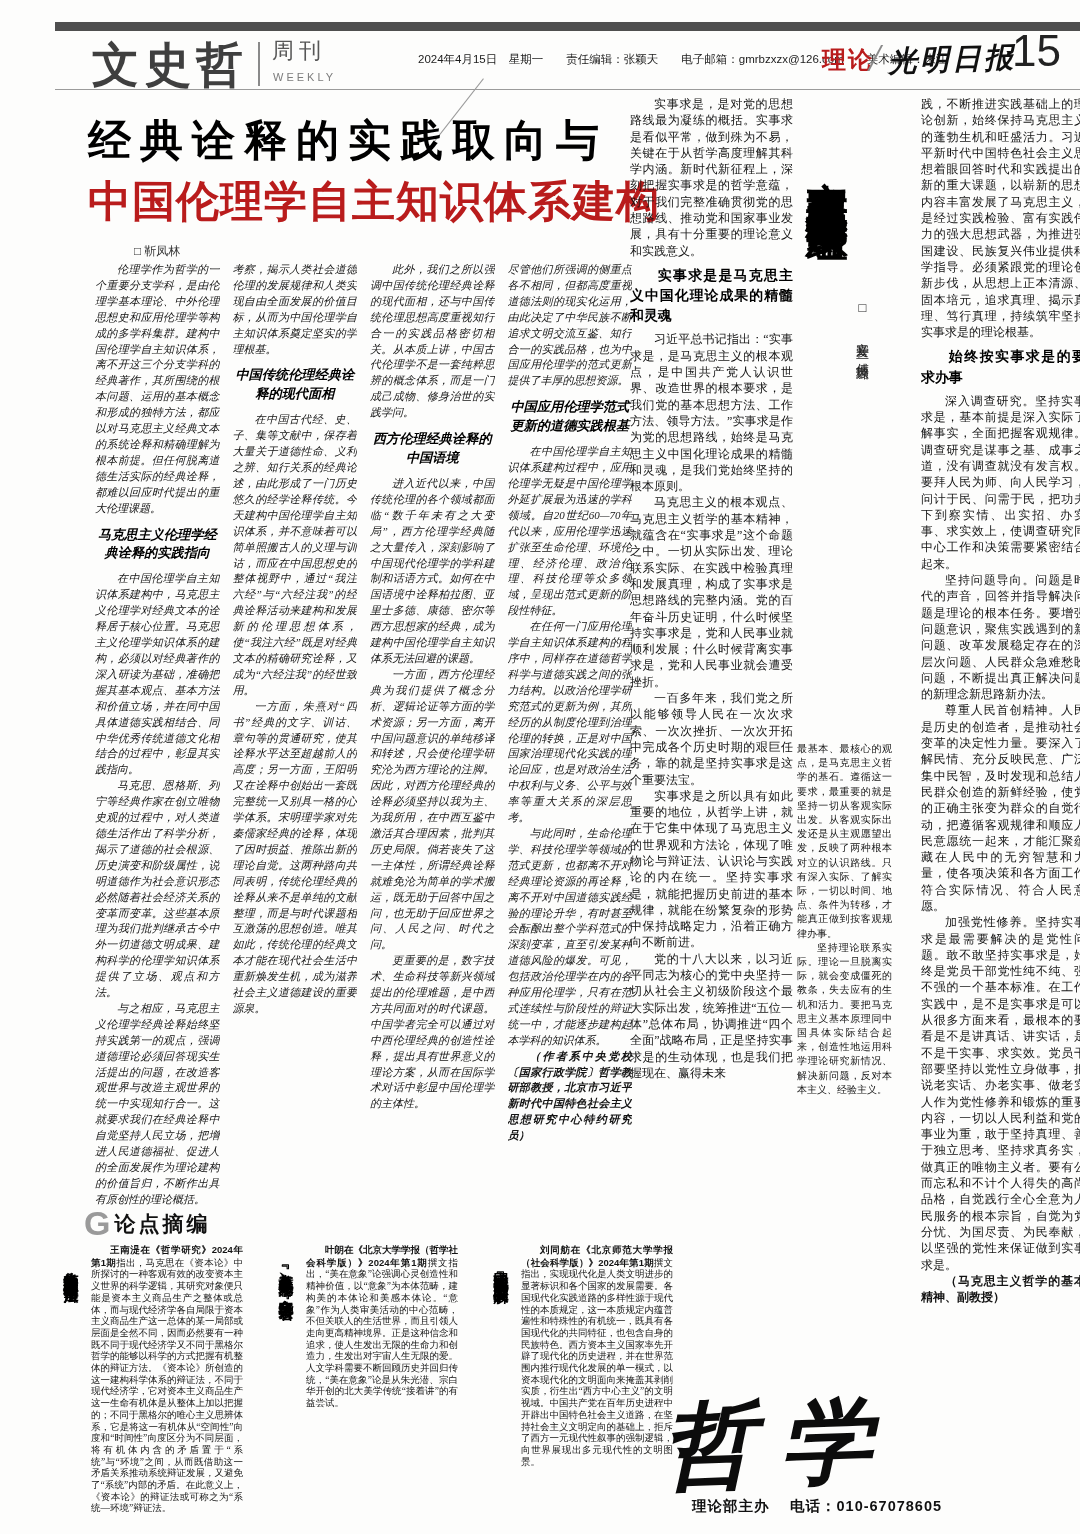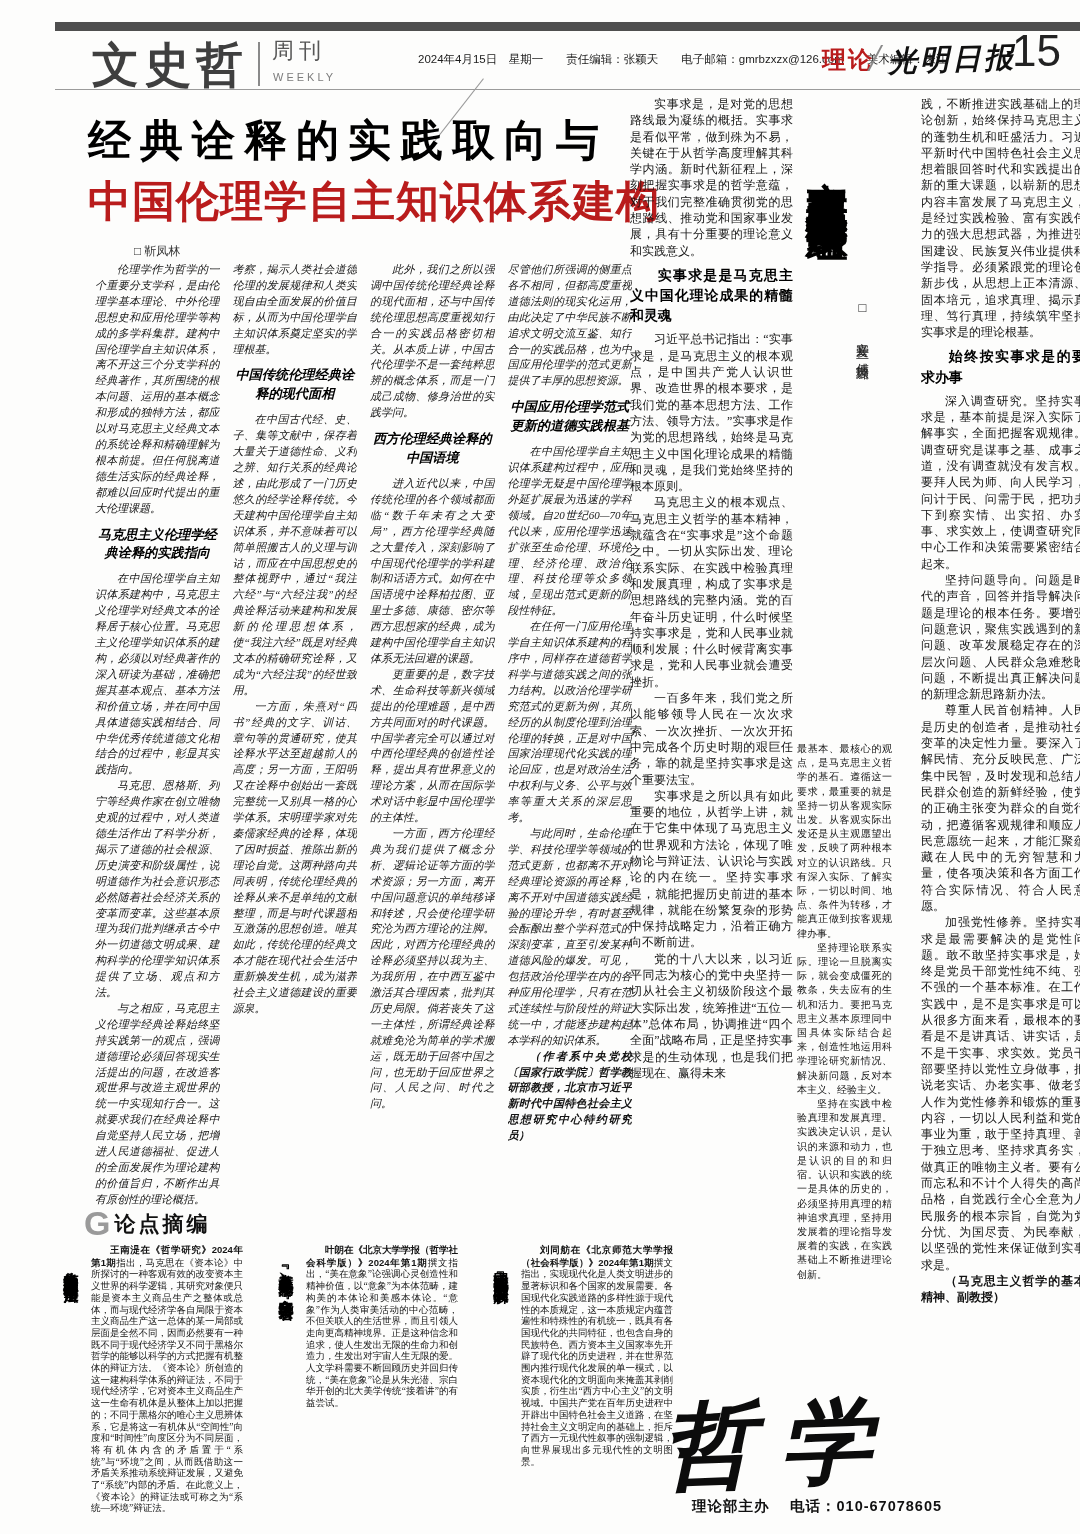--- a/index.html
+++ b/index.html
@@ -85,22 +85,22 @@
     <div class="a1col">
         <div class="pc">考察，揭示人类社会道德伦理的发展规律和人类实现自由全面发展的价值目标，从而为中国伦理学自主知识体系奠定坚实的学理根基。</div>
         <div class="hc">中国传统伦理经典诠释的现代面相</div>
         <div class="p">在中国古代经、史、子、集等文献中，保存着大量关于道德性命、义利之辨、知行关系的经典论述，由此形成了一门历史悠久的经学诠释传统。今天建构中国伦理学自主知识体系，并不意味着可以简单照搬古人的义理与训诂，而应在中国思想史的整体视野中，通过“我注六经”与“六经注我”的经典诠释活动来建构和发展新的伦理思想体系，使“我注六经”既是对经典文本的精确研究诠释，又成为“六经注我”的经世致用。</div>
         <div class="p">一方面，朱熹对“四书”经典的文字、训诂、章句等的贯通研究，使其诠释水平达至超越前人的高度；另一方面，王阳明又在诠释中创始出一套既完整统一又别具一格的心学体系。宋明理学家对先秦儒家经典的诠释，体现了因时损益、推陈出新的理论自觉。这两种路向共同表明，传统伦理经典的诠释从来不是单纯的文献整理，而是与时代课题相互激荡的思想创造。唯其如此，传统伦理的经典文本才能在现代社会生活中重新焕发生机，成为滋养社会主义道德建设的重要源泉。</div>
       </div>
     <div class="a1col">
         <div class="p">此外，我们之所以强调中国传统伦理经典诠释的现代面相，还与中国传统伦理思想高度重视知行合一的实践品格密切相关。从本质上讲，中国古代伦理学不是一套纯粹思辨的概念体系，而是一门成己成物、修身治世的实践学问。</div>
         <div class="hc">西方伦理经典诠释的中国语境</div>
         <div class="p">进入近代以来，中国传统伦理的各个领域都面临“数千年未有之大变局”，西方伦理学经典随之大量传入，深刻影响了中国现代伦理学的学科建制和话语方式。如何在中国语境中诠释柏拉图、亚里士多德、康德、密尔等西方思想家的经典，成为建构中国伦理学自主知识体系无法回避的课题。</div>
+        <div class="p">一方面，西方伦理经典为我们提供了概念分析、逻辑论证等方面的学术资源；另一方面，离开中国问题意识的单纯移译和转述，只会使伦理学研究沦为西方理论的注脚。因此，对西方伦理经典的诠释必须坚持以我为主、为我所用，在中西互鉴中激活其合理因素，批判其历史局限。倘若丧失了这一主体性，所谓经典诠释就难免沦为简单的学术搬运，既无助于回答中国之问，也无助于回应世界之问、人民之问、时代之问。</div>
         <div class="p">更重要的是，数字技术、生命科技等新兴领域提出的伦理难题，是中西方共同面对的时代课题。中国学者完全可以通过对中西伦理经典的创造性诠释，提出具有世界意义的理论方案，从而在国际学术对话中彰显中国伦理学的主体性。</div>
-        <div class="p">一方面，西方伦理经典为我们提供了概念分析、逻辑论证等方面的学术资源；另一方面，离开中国问题意识的单纯移译和转述，只会使伦理学研究沦为西方理论的注脚。因此，对西方伦理经典的诠释必须坚持以我为主、为我所用，在中西互鉴中激活其合理因素，批判其历史局限。倘若丧失了这一主体性，所谓经典诠释就难免沦为简单的学术搬运，既无助于回答中国之问，也无助于回应世界之问、人民之问、时代之问。</div>
       </div>
     <div class="a1col">
         <div class="pc">尽管他们所强调的侧重点各不相同，但都高度重视道德法则的现实化运用，由此决定了中华民族不断追求文明交流互鉴、知行合一的实践品格，也为中国应用伦理学的范式更新提供了丰厚的思想资源。</div>
         <div class="hc">中国应用伦理学范式更新的道德实践根基</div>
         <div class="p">在中国伦理学自主知识体系建构过程中，应用伦理学无疑是中国伦理学外延扩展最为迅速的学科领域。自20世纪60—70年代以来，应用伦理学迅速扩张至生命伦理、环境伦理、经济伦理、政治伦理、科技伦理等众多领域，呈现出范式更新的阶段性特征。</div>
         <div class="p">在任何一门应用伦理学自主知识体系建构的程序中，同样存在道德哲学科学与道德实践之间的张力结构。以政治伦理学研究范式的更新为例，其所经历的从制度伦理到治理伦理的转换，正是对中国国家治理现代化实践的理论回应，也是对政治生活中权利与义务、公平与效率等重大关系的深层思考。</div>
         <div class="p">与此同时，生命伦理学、科技伦理学等领域的范式更新，也都离不开对经典理论资源的再诠释，离不开对中国道德实践经验的理论升华，有时甚至会酝酿出整个学科范式的深刻变革，直至引发某种道德风险的爆发。可见，包括政治伦理学在内的各种应用伦理学，只有在范式连续性与阶段性的辩证统一中，才能逐步建构起本学科的知识体系。</div>
         <div class="author">（作者系中央党校〔国家行政学院〕哲学教研部教授，北京市习近平新时代中国特色社会主义思想研究中心特约研究员）</div>
       </div>
   </div>
@@ -112,21 +112,20 @@
       <div class="p">马克思主义的根本观点、马克思主义哲学的基本精神，就蕴含在“实事求是”这个命题之中。一切从实际出发、理论联系实际、在实践中检验真理和发展真理，构成了实事求是思想路线的完整内涵。党的百年奋斗历史证明，什么时候坚持实事求是，党和人民事业就顺利发展；什么时候背离实事求是，党和人民事业就会遭受挫折。</div>
       <div class="p">一百多年来，我们党之所以能够领导人民在一次次求索、一次次挫折、一次次开拓中完成各个历史时期的艰巨任务，靠的就是坚持实事求是这个重要法宝。</div>
       <div class="p">实事求是之所以具有如此重要的地位，从哲学上讲，就在于它集中体现了马克思主义的世界观和方法论，体现了唯物论与辩证法、认识论与实践论的内在统一。坚持实事求是，就能把握历史前进的基本规律，就能在纷繁复杂的形势中保持战略定力，沿着正确方向不断前进。</div>
       <div class="p">党的十八大以来，以习近平同志为核心的党中央坚持一切从社会主义初级阶段这个最大实际出发，统筹推进“五位一体”总体布局，协调推进“四个全面”战略布局，正是坚持实事求是的生动体现，也是我们把握现在、赢得未来</div>
     </div>
   <div class="abs" id="a2-title">实事求是思想路线的哲学意蕴</div>
   <div class="abs" id="a2-byline">□　宾爱兰　傅频璐</div>
   <div class="abs" id="a2-colM">
       <div class="pc">最基本、最核心的观点，是马克思主义哲学的基石。遵循这一要求，最重要的就是坚持一切从客观实际出发。从客观实际出发还是从主观愿望出发，反映了两种根本对立的认识路线。只有深入实际、了解实际，一切以时间、地点、条件为转移，才能真正做到按客观规律办事。</div>
       <div class="p">坚持理论联系实际。理论一旦脱离实际，就会变成僵死的教条，失去应有的生机和活力。要把马克思主义基本原理同中国具体实际结合起来，创造性地运用科学理论研究新情况、解决新问题，反对本本主义、经验主义。</div>
-      <div class="p">坚持在实践中检验真理和发展真理。实践决定认识，是认识的来源和动力，也是认识的目的和归宿。认识和实践的统一是具体的历史的，必须坚持用真理的精神追求真理，坚持用发展着的理论指导发展着的实践，在实践基础上不断推进理论创新。</div>
     </div>
   <div class="abs" id="a2-col6">
       <div class="pc">践，不断推进实践基础上的理论创新，始终保持马克思主义的蓬勃生机和旺盛活力。习近平新时代中国特色社会主义思想着眼回答时代和实践提出的新的重大课题，以崭新的思想内容丰富发展了马克思主义，是经过实践检验、富有实践伟力的强大思想武器，为推进强国建设、民族复兴伟业提供科学指导。必须紧跟党的理论创新步伐，从思想上正本清源、固本培元，追求真理、揭示真理、笃行真理，持续筑牢坚持实事求是的理论根基。</div>
       <div class="h">始终按实事求是的要求办事</div>
       <div class="p">深入调查研究。坚持实事求是，基本前提是深入实际了解事实，全面把握客观规律。调查研究是谋事之基、成事之道，没有调查就没有发言权。要拜人民为师、向人民学习，问计于民、问需于民，把功夫下到察实情、出实招、办实事、求实效上，使调查研究同中心工作和决策需要紧密结合起来。</div>
       <div class="p">坚持问题导向。问题是时代的声音，回答并指导解决问题是理论的根本任务。要增强问题意识，聚焦实践遇到的新问题、改革发展稳定存在的深层次问题、人民群众急难愁盼问题，不断提出真正解决问题的新理念新思路新办法。</div>
       <div class="p">尊重人民首创精神。人民是历史的创造者，是推动社会变革的决定性力量。要深入了解民情、充分反映民意、广泛集中民智，及时发现和总结人民群众创造的新鲜经验，使党的正确主张变为群众的自觉行动，把遵循客观规律和顺应人民意愿统一起来，才能汇聚蕴藏在人民中的无穷智慧和力量，使各项决策和各方面工作符合实际情况、符合人民意愿。</div>
       <div class="p">加强党性修养。坚持实事求是最需要解决的是党性问题。敢不敢坚持实事求是，始终是党员干部党性纯不纯、强不强的一个基本标准。在工作实践中，是不是实事求是可以从很多方面来看，最根本的要看是不是讲真话、讲实话，是不是干实事、求实效。党员干部要坚持以党性立身做事，把说老实话、办老实事、做老实人作为党性修养和锻炼的重要内容，一切以人民利益和党的事业为重，敢于坚持真理、善于独立思考、坚持求真务实，做真正的唯物主义者。要有公而忘私和不计个人得失的高尚品格，自觉践行全心全意为人民服务的根本宗旨，自觉为党分忧、为国尽责、为民奉献，以坚强的党性来保证做到实事求是。</div>
       <div class="author">（马克思主义哲学的基本精神、副教授）</div>
     </div>

